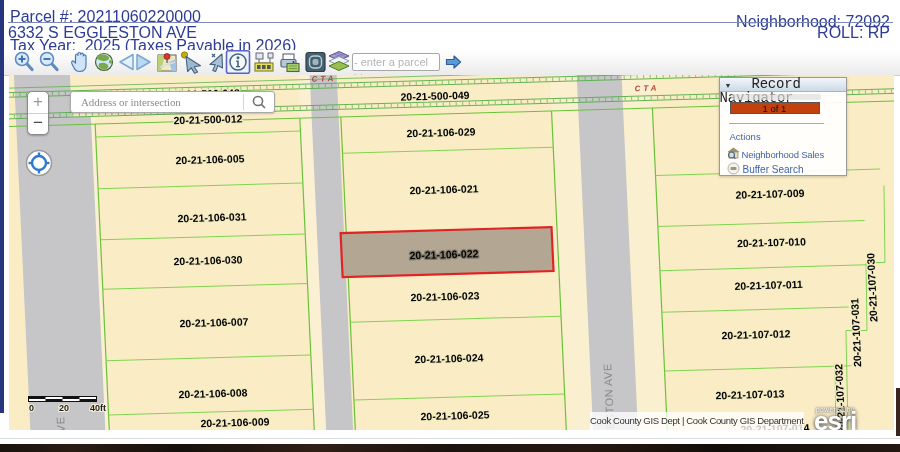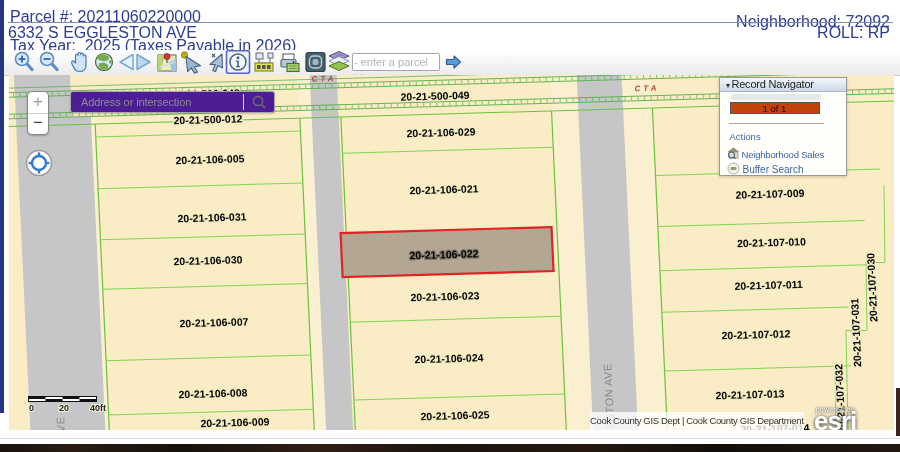--- a/index.html
+++ b/index.html
@@ -222,32 +222,32 @@
 
     <svg class="ov" style="left:16px;top:74px;" width="28" height="28" viewBox="0 0 28 28">
       <circle cx="14" cy="14" r="12.5" fill="#ffffff" stroke="#9a9a9a" stroke-width="1.5"></circle>
       <circle cx="14" cy="14" r="7" fill="none" stroke="#2f7ad1" stroke-width="2.4"></circle>
       <line x1="14" y1="3.5" x2="14" y2="8" stroke="#2f7ad1" stroke-width="2.4"></line>
       <line x1="14" y1="20" x2="14" y2="24.5" stroke="#2f7ad1" stroke-width="2.4"></line>
       <line x1="3.5" y1="14" x2="8" y2="14" stroke="#2f7ad1" stroke-width="2.4"></line>
       <line x1="20" y1="14" x2="24.5" y2="14" stroke="#2f7ad1" stroke-width="2.4"></line>
     </svg>
 
-    <div class="ov" style="left:61px;top:16.5px;width:203px;height:20px;background:#4c1d95;border:1px solid #a9a9a9;border-radius:3px;box-shadow:0 1px 2px rgba(0,0,0,0.2);">
+    <div class="ov" style="left:61px;top:16.5px;width:203px;height:20px;background:#ffffff;border:1px solid #a9a9a9;border-radius:3px;box-shadow:0 1px 2px rgba(0,0,0,0.2);font-family:Liberation Serif, serif;">
       <div style="position:absolute;left:10px;top:0;height:20px;line-height:20px;font-size:11px;letter-spacing:-0.1px;color:#8c8c8c;">Address or intersection</div>
       <div style="position:absolute;right:30px;top:2px;bottom:2px;width:1px;background:#d5d5d5;"></div>
       <svg style="position:absolute;right:6px;top:2px;" width="18" height="16" viewBox="0 0 18 16">
         <circle cx="8" cy="7" r="4.6" fill="none" stroke="#6e6e6e" stroke-width="1.5"></circle>
         <line x1="11.4" y1="10.4" x2="15" y2="14" stroke="#6e6e6e" stroke-width="1.5"></line>
       </svg>
     </div>
 
     <div class="ov" style="left:709.5px;top:2.5px;width:126px;height:97px;background:rgba(255,255,255,0.93);border:1px solid #9a9a9a;box-shadow:0 1px 3px rgba(0,0,0,0.2);font-size:10px;">
       <div style="position:absolute;left:0;top:0;width:100%;height:13px;background:linear-gradient(#f2f6fa,#ccd9e8);border-bottom:1px solid #aab4c0;color:#222;line-height:13px;">
-        <span style="margin-left:5px;font-size:7px;color:#333;">▼</span><span style="margin-left:0;font-size:11px;letter-spacing:-0.2px;">Record Navigator</span>
+        <span style="margin-left:5px;font-size:7px;color:#333;">▼</span><span style="margin-left:20px;font-size:14px;letter-spacing:-0.2px;font-family:Liberation Mono, monospace;">Record Navigator</span>
       </div>
       <div style="position:absolute;left:11px;top:16px;width:90px;height:6px;background:#dedede;border-radius:2px;opacity:0.7;"></div>
       <div style="position:absolute;left:10px;top:24px;width:88px;height:10px;background:#c2410c;border:1px solid #555;text-align:center;line-height:11px;color:#111;font-size:9.5px;">1 of 1</div>
       <div style="position:absolute;left:9px;top:45px;width:95px;height:1px;background:#aaa;"></div>
       <div style="position:absolute;left:10px;top:53px;font-size:9.5px;color:#3f63a8;">Actions</div>
       <svg style="position:absolute;left:7px;top:69px;" width="13" height="12" viewBox="0 0 13 12">
         <polygon points="6.5,0.5 12.5,5 0.5,5" fill="#9a8f6a"></polygon>
         <rect x="2" y="5" width="9" height="6" fill="#e3ddc8" stroke="#9a8f6a" stroke-width="0.8"></rect>
         <circle cx="4.5" cy="8" r="3" fill="none" stroke="#4a6a8a" stroke-width="1.2"></circle>
         <line x1="6.6" y1="10" x2="8.5" y2="11.8" stroke="#4a6a8a" stroke-width="1.2"></line>

